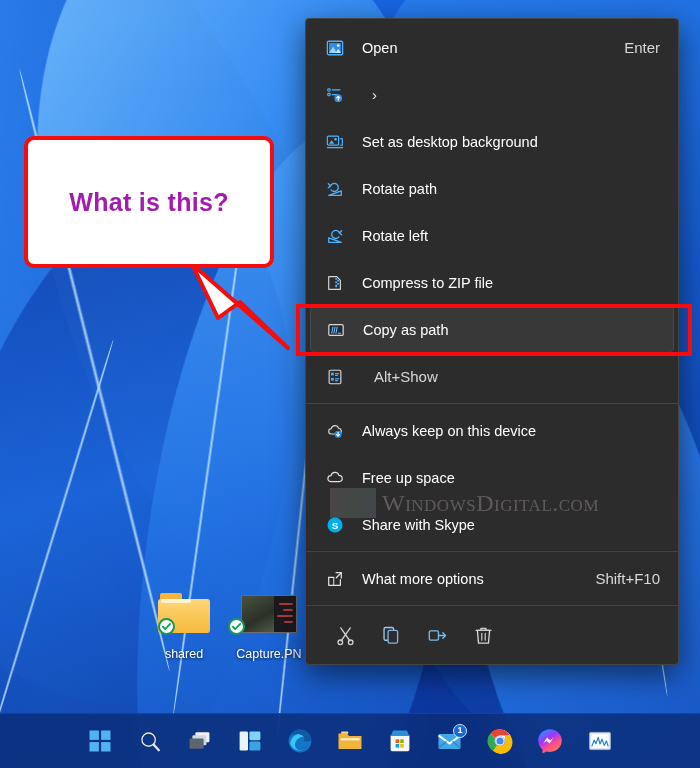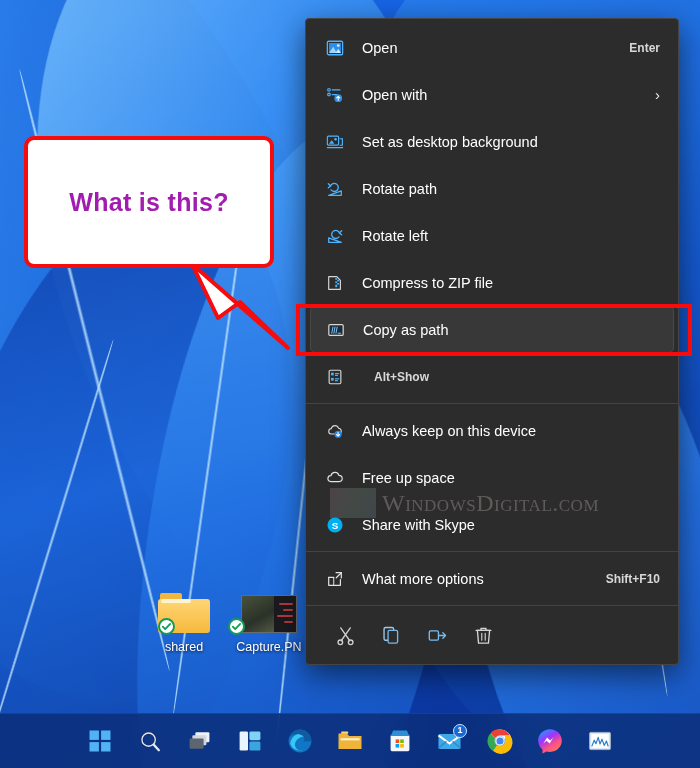--- a/index.html
+++ b/index.html
@@ -148,21 +148,21 @@
     position: absolute;
     left: 0; bottom: -2px;
     width: 17px; height: 17px;
     border-radius: 50%;
     background: #fff;
     border: 2px solid #0f9d58;
     display: flex; align-items: center; justify-content: center;
   }
   .sync-badge svg { display:block; }
   .desk-label {
-    margin-top: 7px;
+    margin-top: 14px;
     line-height: 14px;
     white-space: nowrap;
     overflow: hidden;
   }
 
   
   #callout {
     position: absolute;
     left: 24px; top: 136px;
     width: 250px; height: 132px;
@@ -216,23 +216,22 @@
     padding-left: 12px;
   }
   .mi-icon {
     width: 26px; min-width: 26px;
     display: flex; align-items: center; justify-content: center;
     margin-right: 14px;
   }
   .mi-label { flex: 1; white-space: nowrap; }
   .mi-accel {
     color: #d8d8d8;
-    font-size: 12px;
+    font-size: 15px;
     margin-left: 12px;
-    font-weight: bold;
   }
   .mi-chevron {
     color: #e6e6e6;
     font-size: 15px;
     margin-left: 10px;
   }
   .menu-sep {
     height: 1px;
     background: #434343;
     margin: 3px 0;
@@ -390,21 +389,20 @@
     <span class="mi-icon">
       <svg width="18" height="18" viewBox="0 0 20 20">
           <rect x="2" y="3" width="2.6" height="2.6" rx=".5" fill="none" stroke="#4cb3ff" stroke-width="1.2"></rect>
           <rect x="2" y="8.2" width="2.6" height="2.6" rx=".5" fill="none" stroke="#4cb3ff" stroke-width="1.2"></rect>
           <line x1="6.4" y1="4.3" x2="16" y2="4.3" stroke="#4cb3ff" stroke-width="1.3"></line>
           <line x1="6.4" y1="9.5" x2="13" y2="9.5" stroke="#4cb3ff" stroke-width="1.3"></line>
           <circle cx="13.6" cy="13.6" r="4.3" fill="#2d8fe8"></circle>
           <path d="M13.6 11.4 L13.6 15.8 M11.8 13.2 L13.6 11.4 L15.4 13.2" stroke="#fff" stroke-width="1.2" fill="none" stroke-linecap="round" stroke-linejoin="round"></path>
         </svg>
     </span>
-    <span class="mi-label">Open with</span>
     <span class="mi-chevron">›</span>
   </div>
 
   <div class="menu-item">
     <span class="mi-icon">
       <svg width="18" height="18" viewBox="0 0 20 20">
           <rect x="1.5" y="3.5" width="12.5" height="10" rx="1.2" fill="none" stroke="#4cb3ff" stroke-width="1.3"></rect>
           <path d="M3.2 12 L6.4 8 L9.2 12 Z" fill="#4cb3ff"></path>
           <circle cx="10.6" cy="7" r="1.4" fill="#4cb3ff"></circle>
           <path d="M15.2 6.4 h3 v7.2 h-3" fill="none" stroke="#4cb3ff" stroke-width="1.3"></path>

